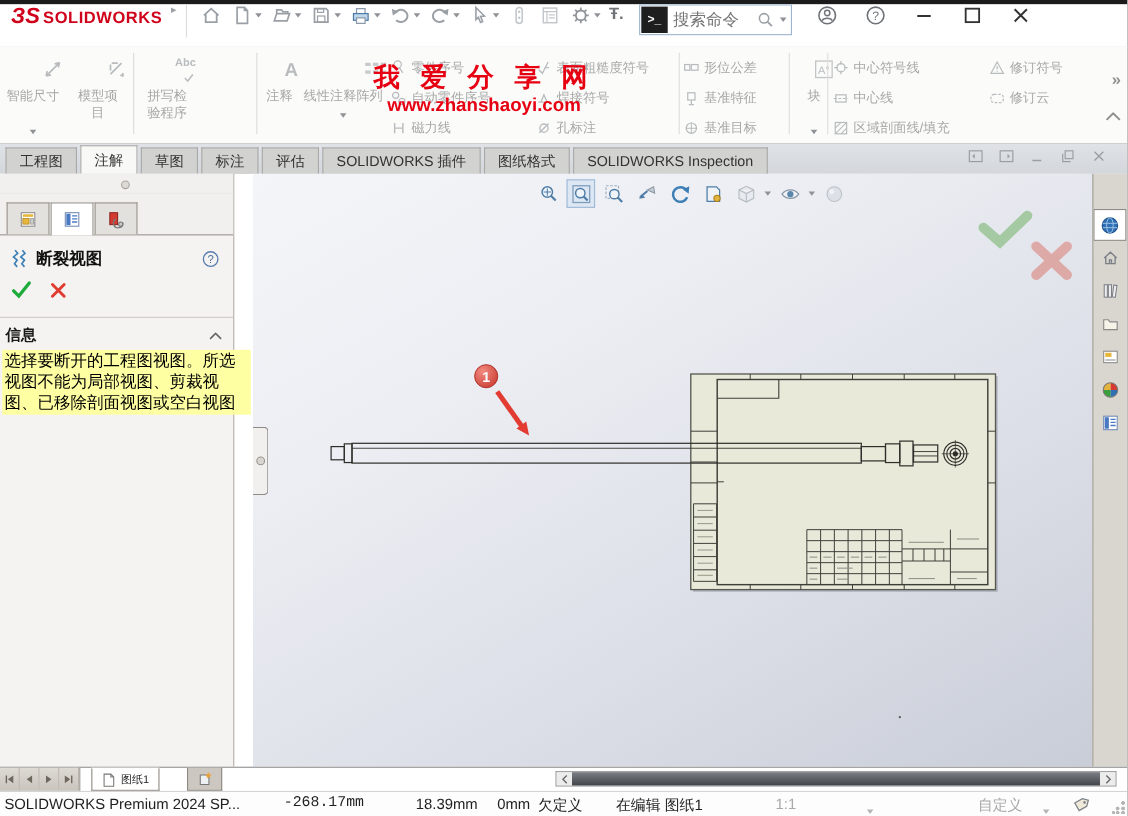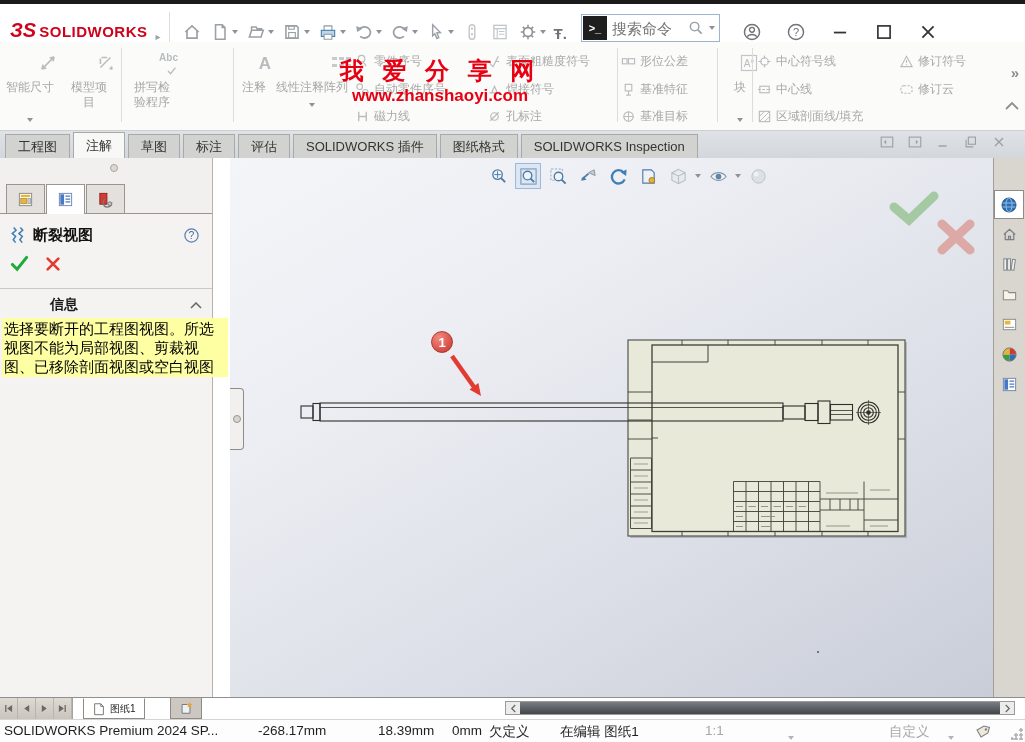--- a/index.html
+++ b/index.html
@@ -6,21 +6,21 @@
   .app{position:relative;width:1025px;height:742px;background:#fff;overflow:hidden;
        font-family:"Liberation Sans","DejaVu Sans",sans-serif;font-size:13px;color:#222;}
   .ab{position:absolute;}
   .caret{width:0;height:0;border-left:3.5px solid transparent;border-right:3.5px solid transparent;
          border-top:4px solid #8f9296;display:inline-block;}
   svg{display:block;}
 
   
   .topstrip{position:absolute;left:0;top:0;width:100%;height:4px;background:#1b1b1b;}
   .titlebar{position:absolute;left:0;top:4px;width:100%;height:38px;background:#fff;
-            border-bottom:1px solid #e4e4e4;display:flex;align-items:flex-end;}
+            border-bottom:1px solid #e4e4e4;display:flex;align-items:flex-start;}
   .logo{display:flex;align-items:baseline;gap:3px;padding:0 8px 0 10px;white-space:nowrap;}
   .logo .mark{color:#d0021b;font-weight:bold;font-style:italic;font-size:20px;}
   .logo .word{color:#d0021b;font-weight:bold;font-size:15px;letter-spacing:.5px;}
   .tbsep{width:1px;height:30px;background:#dcdcdc;margin:0 8px;}
   .tbtn{display:flex;align-items:center;gap:2px;margin:0 4px;}
   .mi{width:20px;height:20px;}
   .searchbox{display:flex;align-items:center;border:1px solid #9cb4cf;height:26px;
              margin-left:10px;background:#fff;}
   .searchbtn{width:24px;height:24px;background:#1e1e1e;color:#fff;font-size:11px;font-weight:bold;
              display:flex;align-items:center;justify-content:center;margin:1px;}
@@ -68,21 +68,21 @@
           box-sizing:border-box;}
   .pmtab{width:37px;height:28px;border:1px solid #9a958f;border-bottom:none;background:#e3e1dd;
          display:flex;align-items:center;justify-content:center;margin-right:1px;}
   .pmtab.active{background:#fff;height:29px;margin-bottom:-1px;}
   .pmtitle{position:absolute;left:0;top:62px;width:100%;height:30px;display:flex;align-items:center;}
   .pmtitle .t{font-size:15px;font-weight:bold;color:#111;margin-left:6px;}
   .okrow{position:absolute;left:10px;top:96px;display:flex;gap:16px;align-items:center;}
   .pmdiv{position:absolute;left:0;top:130px;width:100%;height:1px;background:#ccc8c3;}
   .infohdr{position:absolute;left:0;top:136px;width:100%;height:22px;display:flex;
            align-items:center;justify-content:space-between;padding:0 10px 0 5px;box-sizing:border-box;}
-  .infohdr .t{font-size:14px;font-weight:bold;color:#1a1a1a;margin-left:45px;}
+  .infohdr .t{font-size:14px;font-weight:bold;color:#1a1a1a;}
   .msgbox{position:absolute;left:2px;top:160px;width:222px;background:#feffa3;
           font-size:15px;line-height:19px;color:#000;padding:1px 2px;}
 
   
   .viewport{position:absolute;left:230px;top:0;width:763px;height:539px;
             background:linear-gradient(150deg,#f4f5f9 0%,#eceef3 30%,#dcdfe7 65%,#c9cdd8 100%);
             overflow:hidden;}
   .huirow{position:absolute;left:255px;top:5px;display:flex;gap:4px;align-items:center;z-index:4;}
   .hu{width:24px;height:24px;display:flex;align-items:center;justify-content:center;border:1px solid transparent;}
   .hu.pressed{background:#dce7f3;border:1px solid #9db9d6;}
@@ -753,21 +753,21 @@
       <div class="harrow">
           <svg viewBox="0 0 8 10" style="width:7px;height:9px;">
             <path d="M2 1 L6 5 L2 9" fill="none" stroke="#666" stroke-width="1.4"></path>
           </svg>
         </div>
     </div>
   </div>
 
   <div class="statusbar">
     <div class="sb" style="left:4px;">SOLIDWORKS Premium 2024 SP...</div>
-    <div class="sb" style="left:258px;">-268.17mm</div>
+    <div class="sb" style="left:258px;font-family:Liberation Mono, monospace;">-268.17mm</div>
     <div class="sb" style="left:378px;">18.39mm</div>
     <div class="sb" style="left:452px;">0mm</div>
     <div class="sb" style="left:489px;">欠定义</div>
     <div class="sb" style="left:560px;">在编辑 图纸1</div>
     <div class="sb dim" style="left:705px;">1:1</div>
     <div class="sb" style="left:788px;top:8px;"><span class="caret" style="border-top-color:#b5b5b5;"></span></div>
     <div class="sb dim" style="left:889px;">自定义</div>
     <div class="sb" style="left:948px;top:8px;"><span class="caret" style="border-top-color:#b5b5b5;"></span></div>
     <div class="sb" style="left:975px;top:4px;">
       <svg viewBox="0 0 16 16" style="width:15px;height:15px;">

